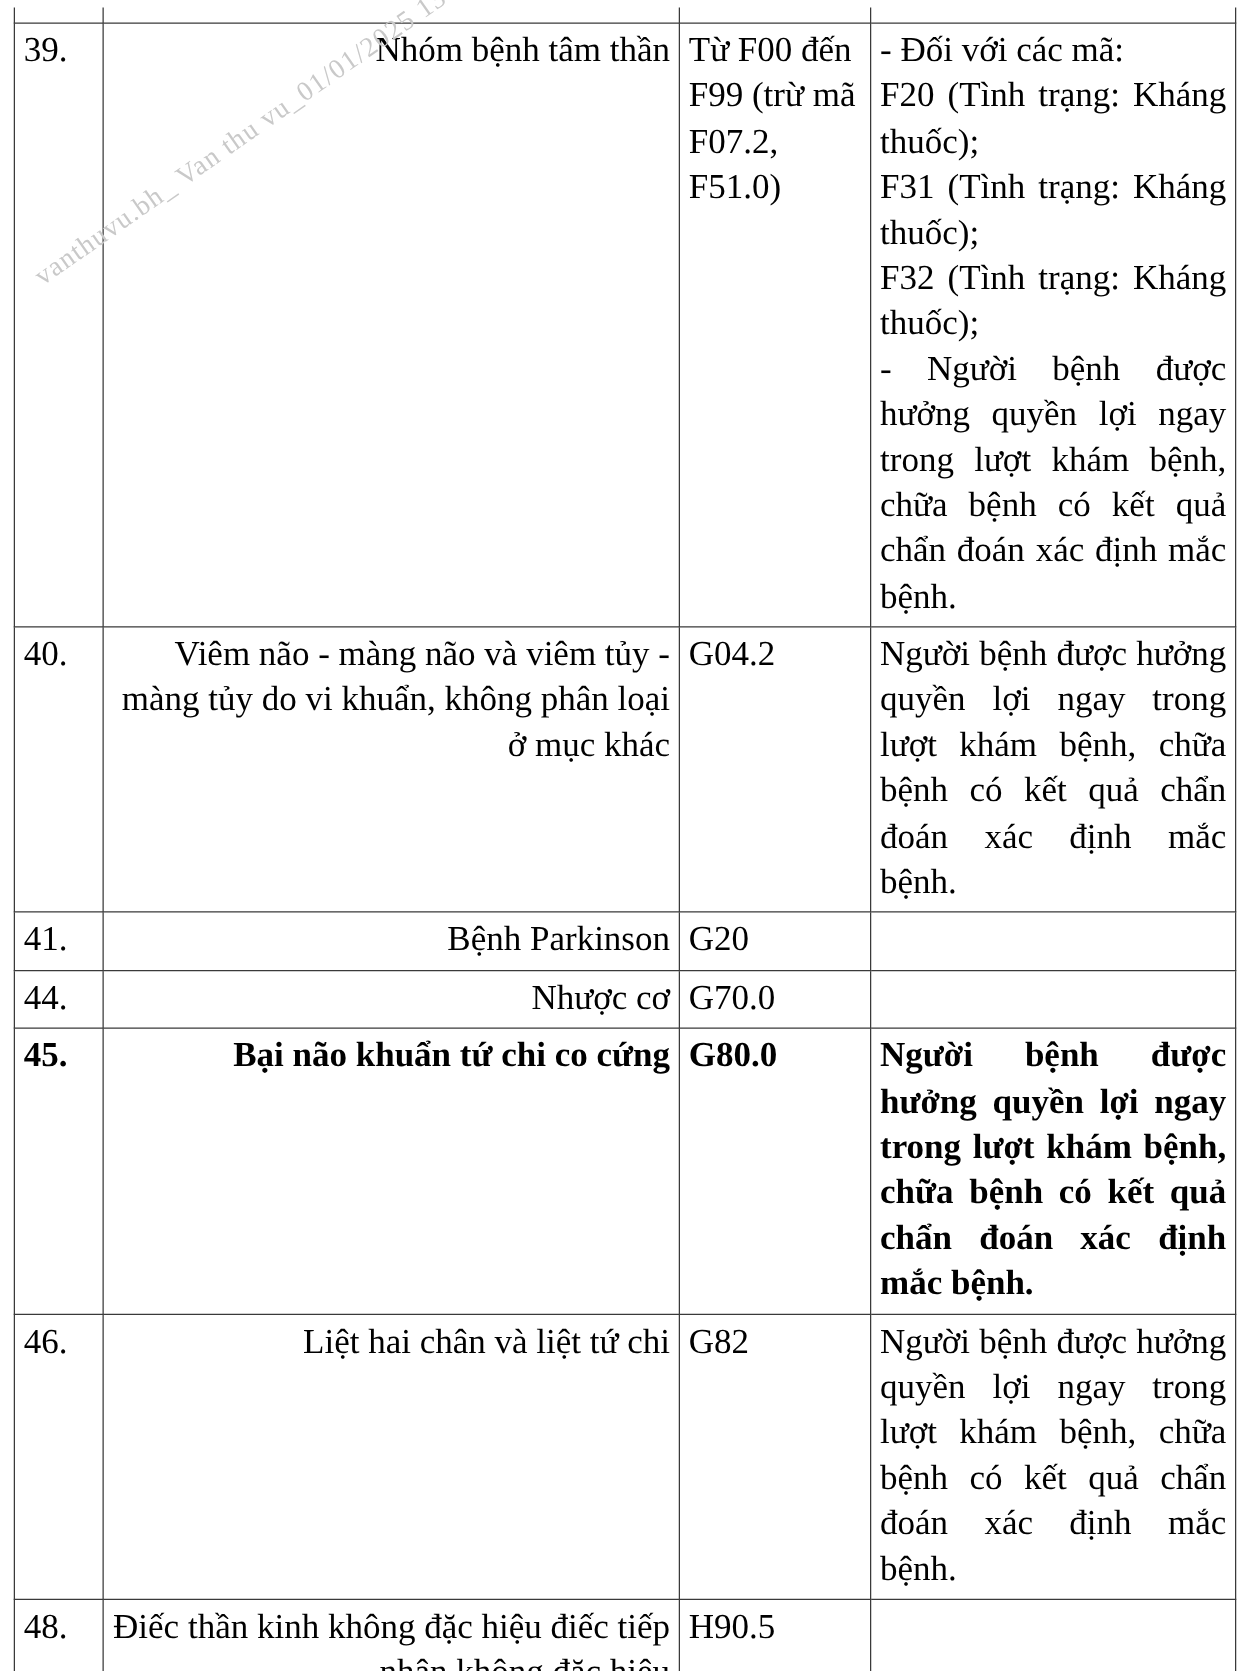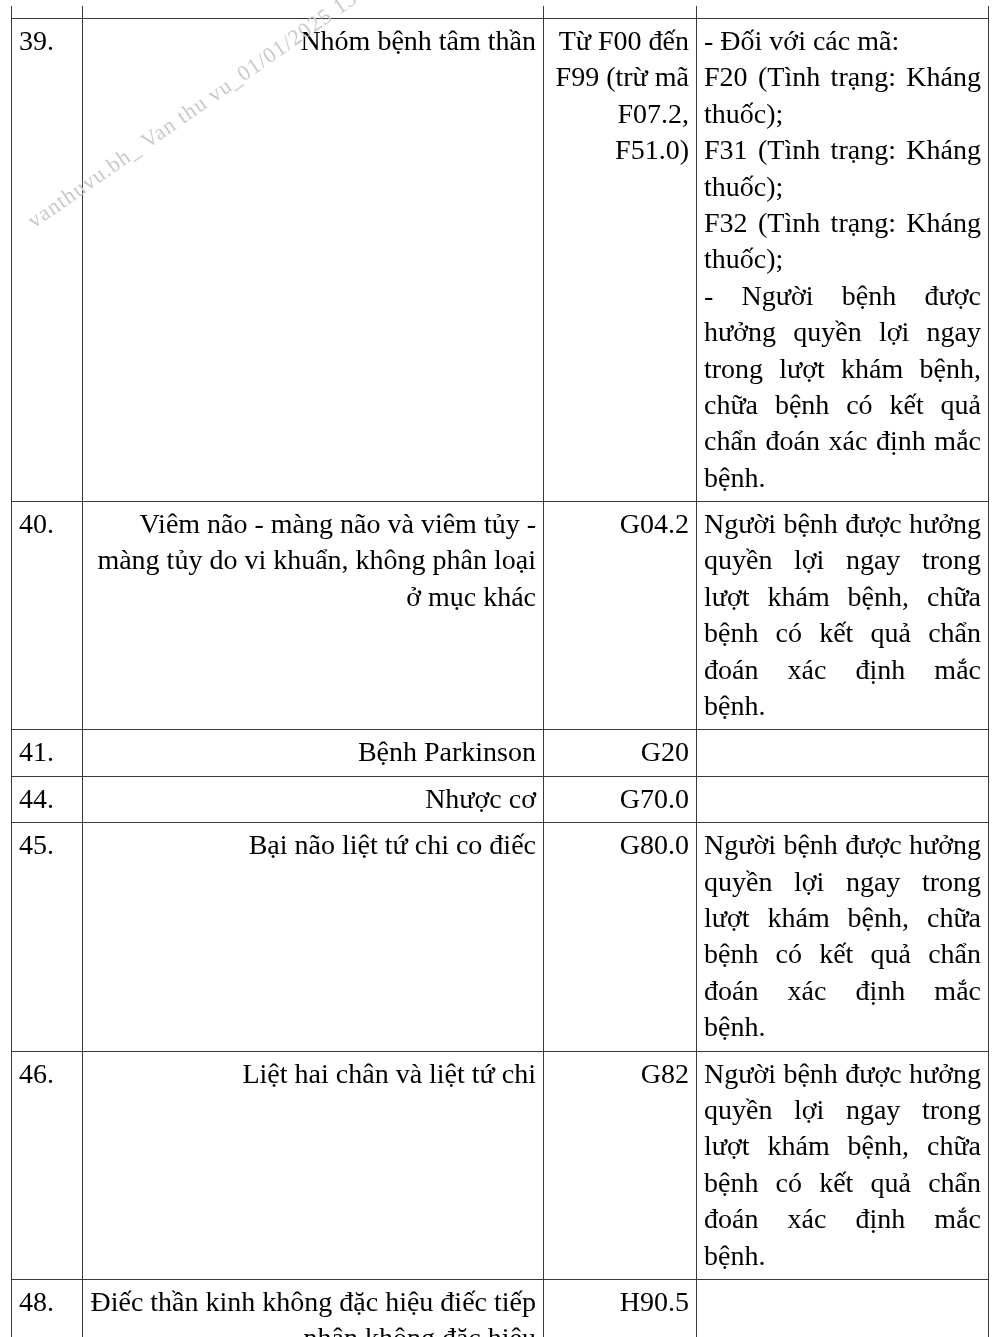--- a/index.html
+++ b/index.html
@@ -72,37 +72,37 @@
   td.no   { text-align: left; padding-left: 10px; white-space: nowrap; }
   td.name { text-align: right; padding-left: 12px; }
   td.code { text-align: center; }
   td.note { text-align: justify; text-justify: inter-word; hyphens: none; }
 
   td.note p, td.name p, td.code p {
     margin: 0;
     padding: 0;
   }
   td.note p { text-align: justify; text-align-last: left; }
-  td.code p { text-align: right; }
+  td.code p { text-align: left; }
 
   
   tr.partial td {
     height: 12px;
     padding: 0;
     border-top: none;
   }
 
   
   tr.r39 td { height: 420px; }
   tr.r40 td { height: 181px; }
   tr.r41 td { height: 20px; }
   tr.r42 td { height: 20px; }
   tr.r43 td { height: 20px; }
   tr.r44 td { height: 20px; }
-  tr.r45 td { height: 178px; }
+  tr.r45 td { height: 178px; font-weight: bold; }
   tr.r46 td { height: 178px; }
   tr.r47 td { height: 24px; }
   tr.r48 td { height: 48px; }
 
   .nowrap { white-space: nowrap; }
 </style>
 </head>
 <body>
 
 <div id="page">
@@ -162,21 +162,21 @@
           <tr class="r44">
             <td class="no">44.</td>
             <td class="name">Nhược cơ</td>
             <td class="code">
               <p class="nowrap">G70.0</p>
             </td>
             <td class="note"></td>
           </tr>
           <tr class="r45">
             <td class="no">45.</td>
-            <td class="name">Bại não liệt tứ chi co điếc</td>
+            <td class="name">Bại não khuẩn tứ chi co cứng</td>
             <td class="code">
               <p class="nowrap">G80.0</p>
             </td>
             <td class="note">
               <p>Người bệnh được hưởng quyền lợi ngay trong lượt khám bệnh, chữa bệnh có kết quả chẩn đoán xác định mắc bệnh.</p>
             </td>
           </tr>
           <tr class="r46">
             <td class="no">46.</td>
             <td class="name">Liệt hai chân và liệt tứ chi</td>

